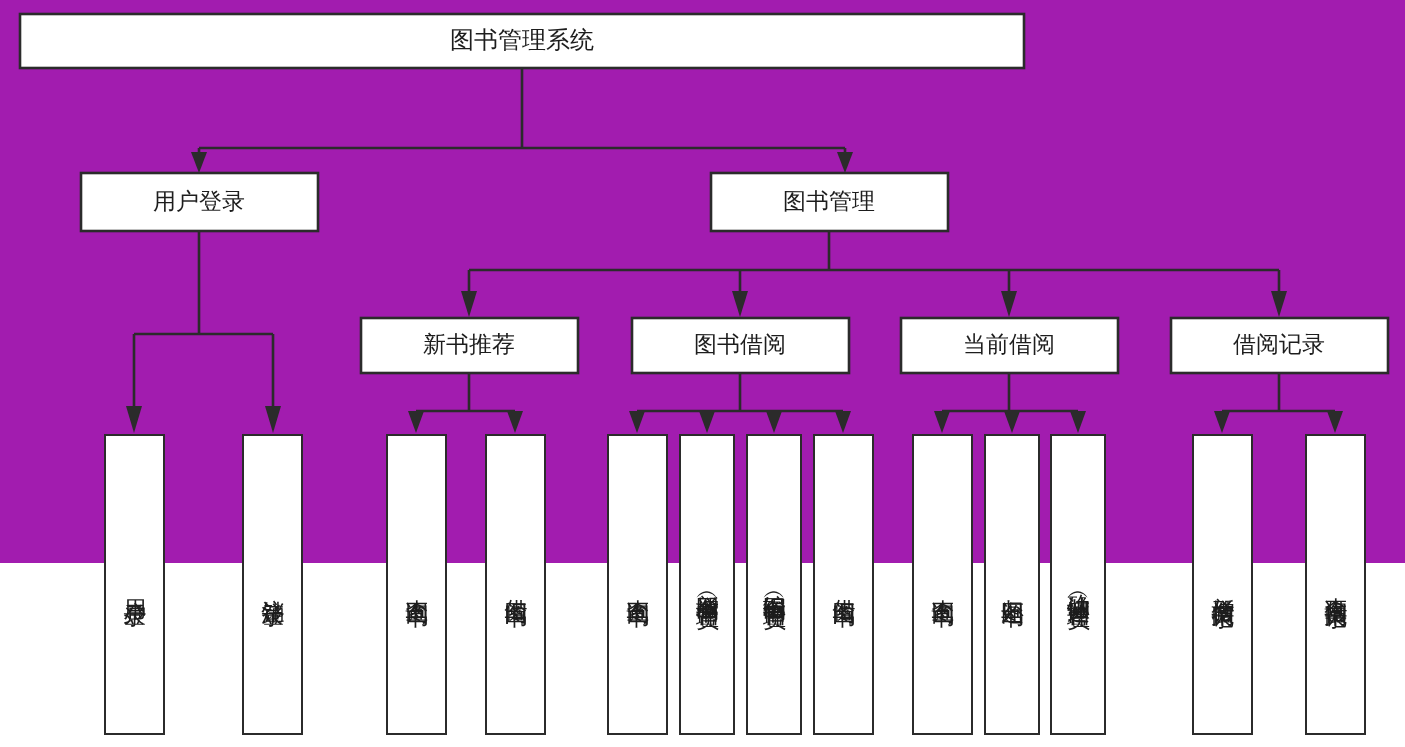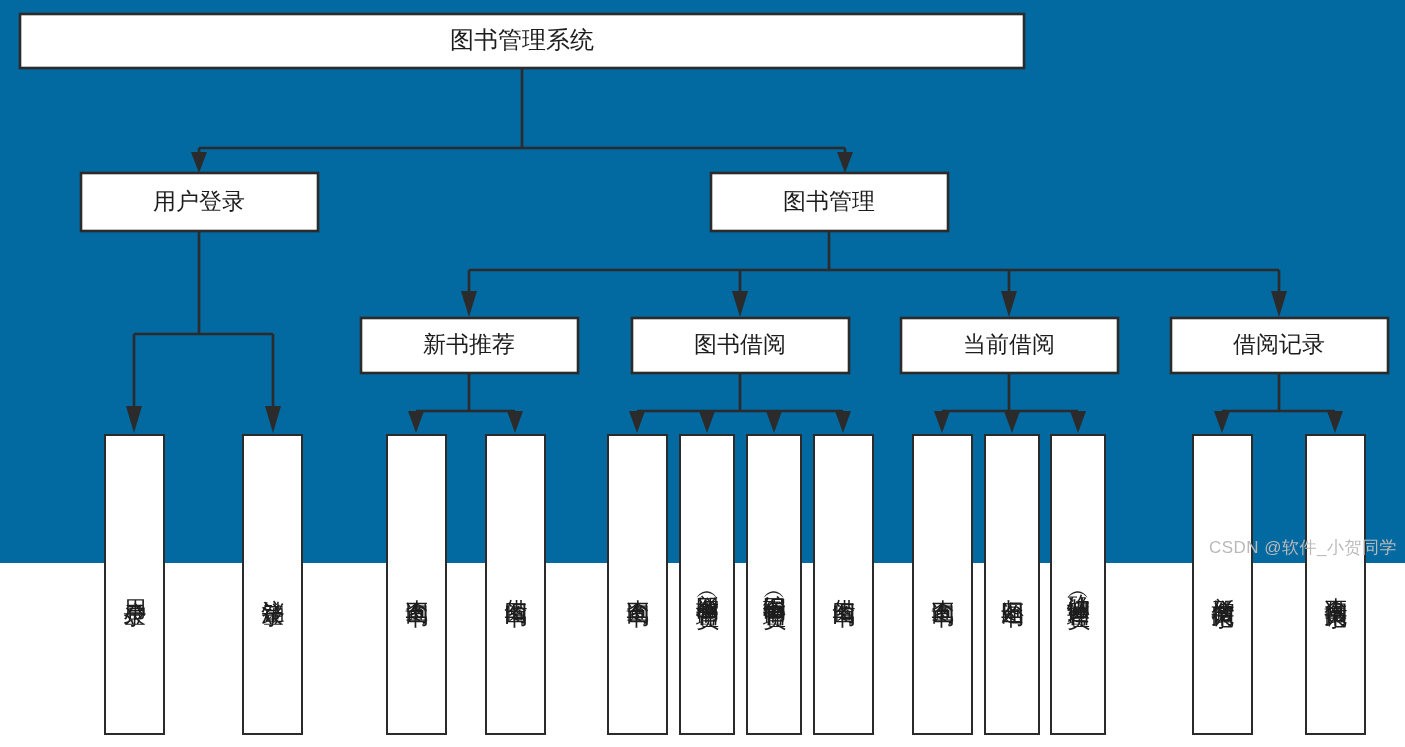--- a/index.html
+++ b/index.html
@@ -10,21 +10,21 @@
   body {
     width: 1405px;
     height: 747px;
     font-family: "Liberation Sans", "DejaVu Sans", sans-serif;
     overflow: hidden;
   }
   #diagram-root {
     position: relative;
     width: 1405px;
     height: 563px;
-    background: #0369a1;
+    background: #a21caf;
   }
   svg.diagram-canvas {
     position: absolute;
     left: 0;
     top: 0;
     width: 1405px;
     height: 747px;
   }
   .node-box {
     fill: #ffffff;
@@ -244,14 +244,13 @@
   </div>
 
   <div class="vnode" style="left:1192px; top:434px; width:61px; height:301px;">
     <span class="vtext">新增借阅记录</span>
   </div>
 
   <div class="vnode" style="left:1305px; top:434px; width:61px; height:301px;">
     <span class="vtext">查询借阅记录</span>
   </div>
 
-  <div class="watermark">CSDN @软件_小贺同学</div>
 </div>
 
 </body></html>

